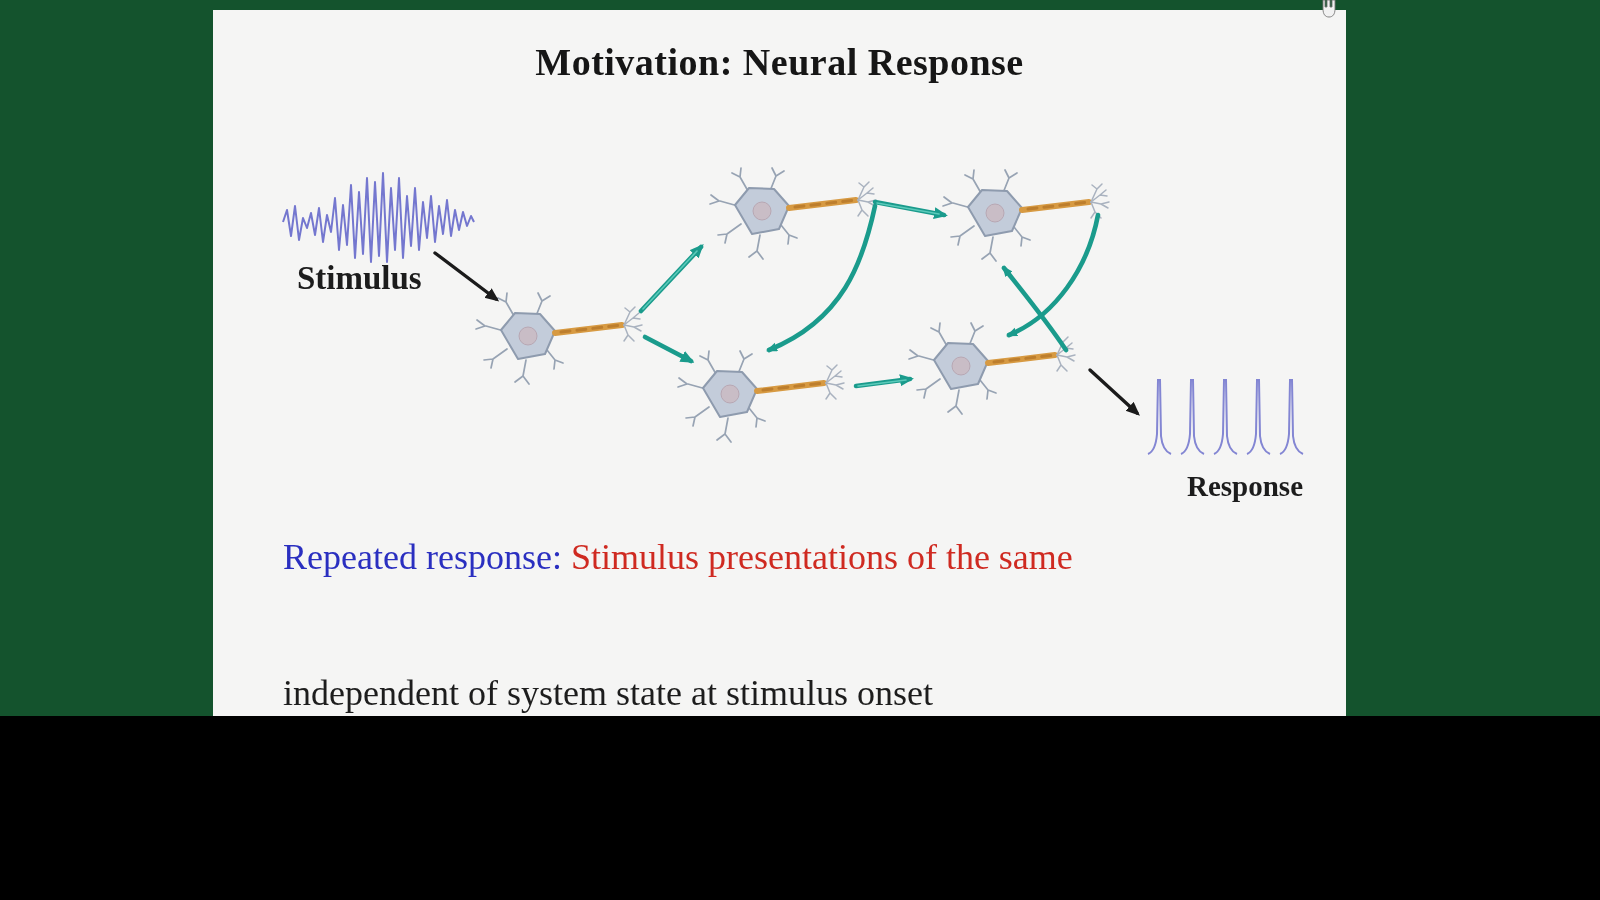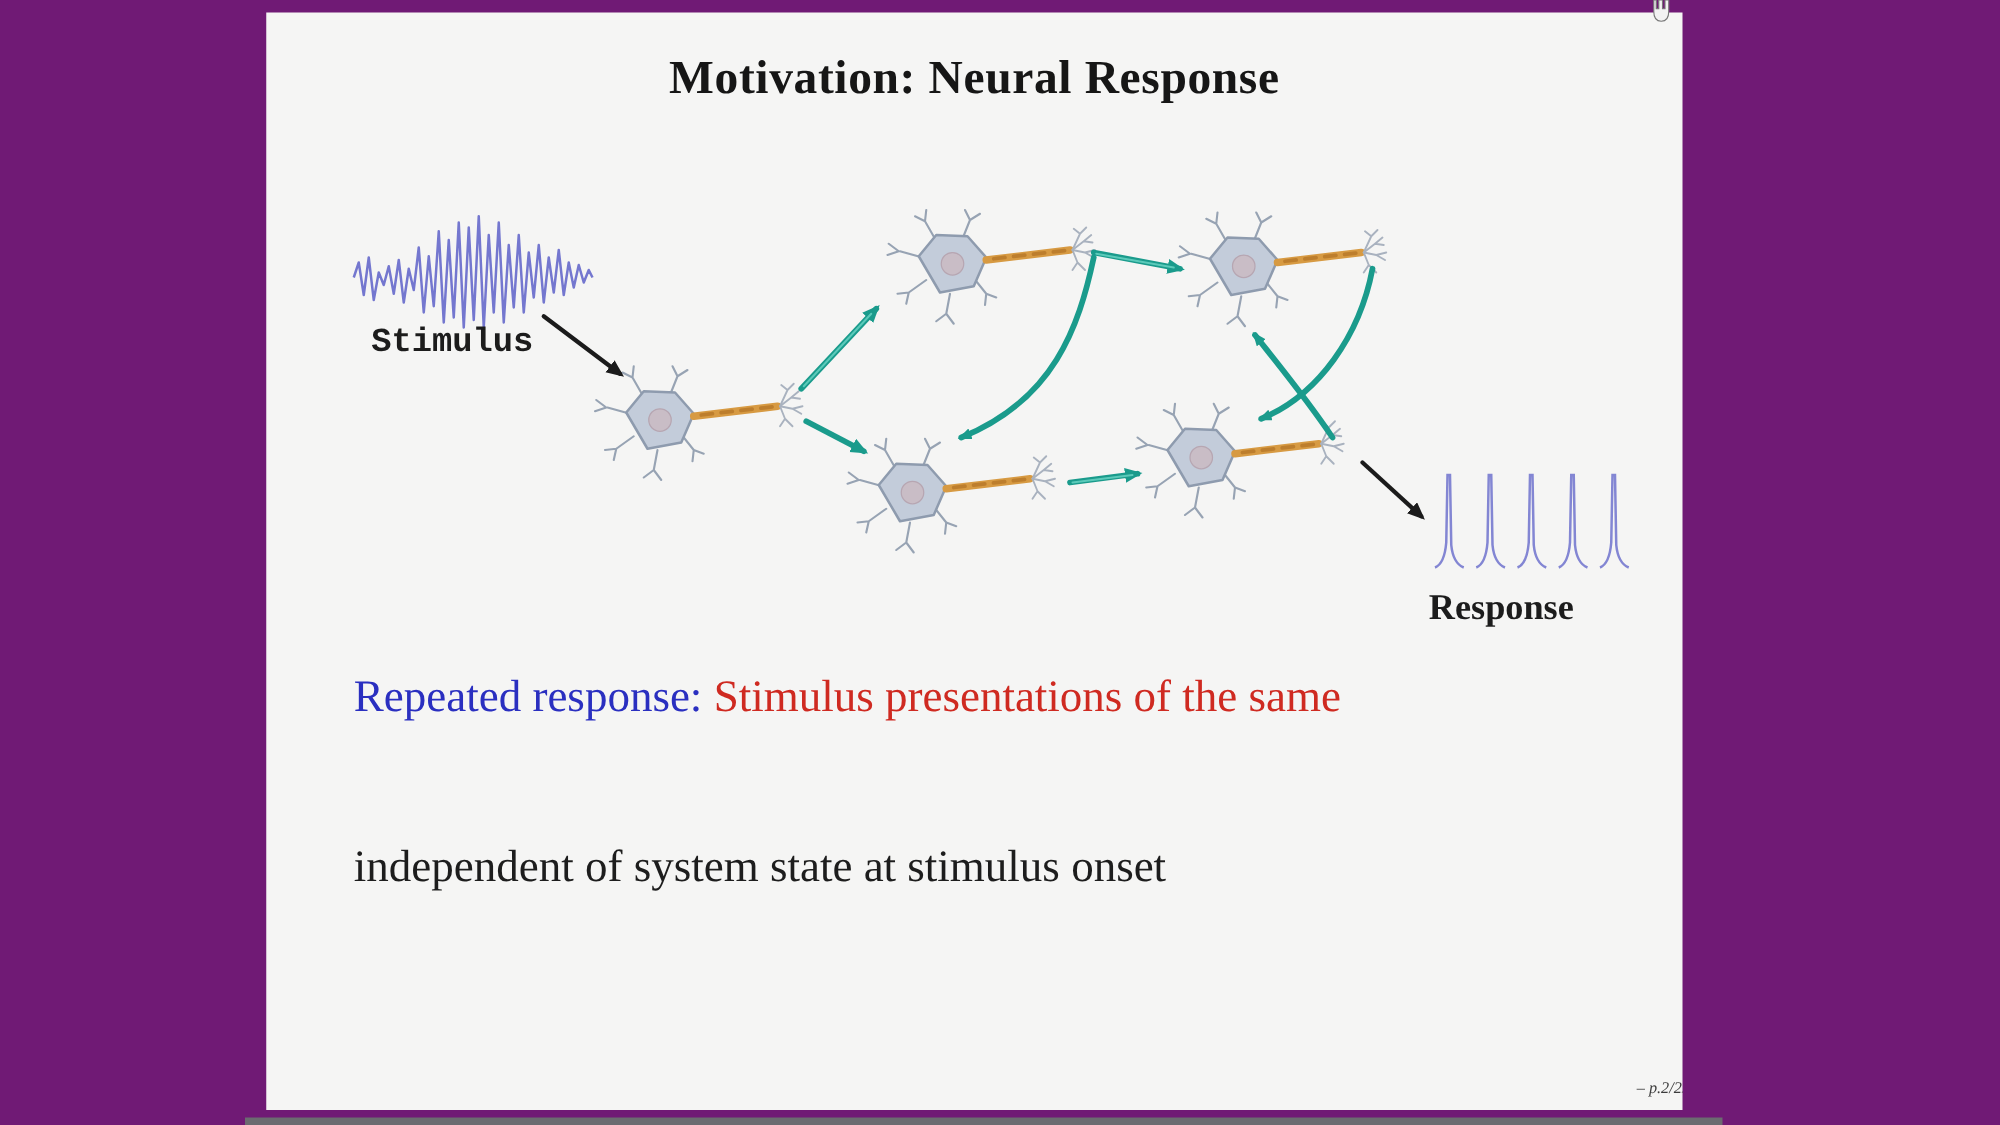--- a/index.html
+++ b/index.html
@@ -1,33 +1,33 @@
 <!DOCTYPE html>
 <html style="--arrow-teal: #1a9b8c; --axon-orange: #d79a42; --soma-fill: #c3ccda; --waveform-purple: #7477cf; --spike-purple: #8386d3; --lead-blue: #2a2fc0; --highlight-red: #cf2a21; --aside-gray: #9b9b9b; --body-black: #1d1d1d;"><head>
 <meta charset="utf-8">
 <style>
   html,body{margin:0;padding:0;background:#000;}
   .stage{
-    position:relative;width:1600px;height:900px;background:#701a75;
+    position:relative;width:1600px;height:716px;background:#14532d;
     overflow:hidden;font-family:"Liberation Serif","DejaVu Serif",serif;
   }
   .slide{
     position:absolute;left:213px;top:10px;width:1133px;height:878px;
     background:#f5f5f4;overflow:hidden;
   }
   .slide-title{
     position:absolute;left:0;top:30px;width:100%;text-align:center;
     font-size:38px;font-weight:bold;color:#161616;letter-spacing:.5px;margin:0;
   }
   .diagram{position:absolute;left:0;top:0;width:1133px;height:878px;}
   .stim-label{
-    position:absolute;left:84px;top:250px;font-size:27px;font-weight:bold;color:#1c1c1c;font-family:Liberation Mono, monospace;
+    position:absolute;left:84px;top:250px;font-size:33px;font-weight:bold;color:#1c1c1c;
   }
   .resp-label{
-    position:absolute;left:930px;top:460px;width:160px;text-align:left;
+    position:absolute;left:930px;top:460px;width:160px;text-align:right;
     font-size:29px;font-weight:bold;color:#1c1c1c;
   }
   .bodyline{position:absolute;left:70px;font-size:36px;line-height:46px;white-space:nowrap;}
   .line1{top:524px;}
   .line2{top:592px;}
   .line3{top:660px;}
   .t-blue{color:var(--lead-blue,#2a2fc0);}
   .t-red{color:var(--highlight-red,#cf2a21);}
   .t-gray{color:var(--aside-gray,#9b9b9b);font-size:27px;}
   .t-dark{color:var(--body-black,#1d1d1d);}

